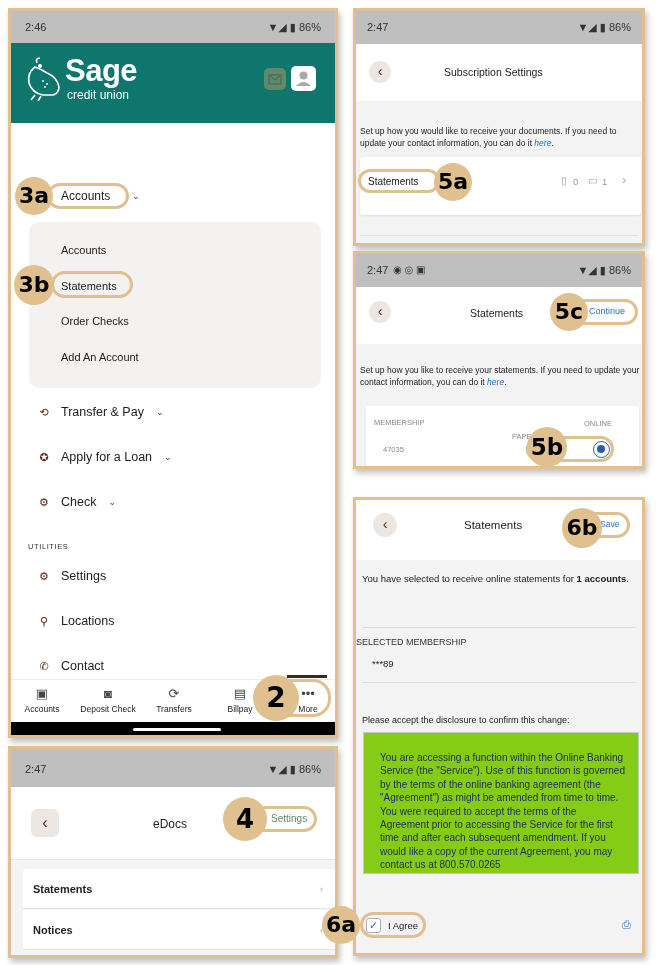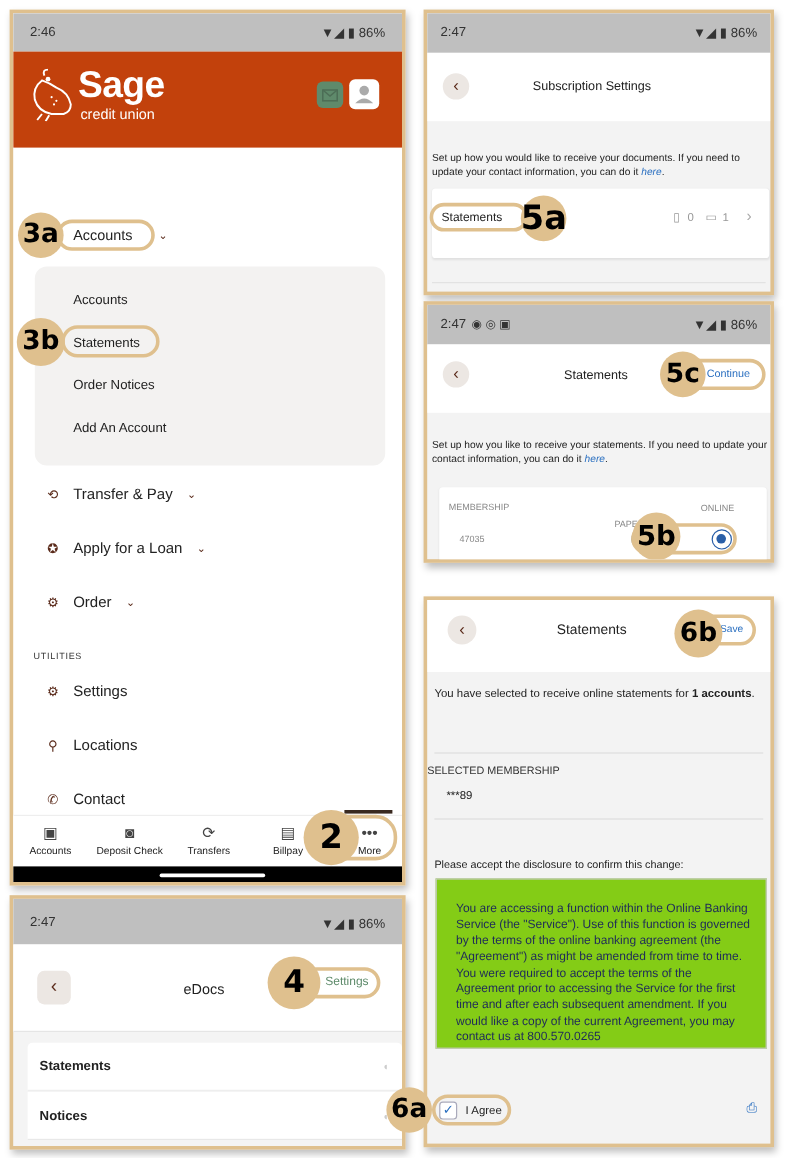--- a/index.html
+++ b/index.html
@@ -6,21 +6,21 @@
   html, body { width: 656px; height: 965px; background: #ffffff; overflow: hidden; }
   body { position: relative; font-family: "Liberation Sans", sans-serif; color: #222; }
 
   .panel { position: absolute; background: #fff; border: 3px solid #dfc08e; overflow: hidden; box-shadow: 2px 4px 6px rgba(0,0,0,0.25); }
   .statusbar { position: absolute; left: 0; right: 0; top: 0; height: 32px; background: #bfbfbf; font-size: 11px; color: #333; }
   .statusbar .time { position: absolute; left: 14px; top: 10px; }
   .statusbar .right { position: absolute; right: 14px; top: 10px; }
 
   
   #pA { left: 8px; top: 8px; width: 330px; height: 730px; }
-  #pA .header { position: absolute; top: 32px; left: 0; right: 0; height: 80px; background: #c2410c; }
+  #pA .header { position: absolute; top: 32px; left: 0; right: 0; height: 80px; background: #0f766e; }
   .logo-bird { position: absolute; left: 12px; top: 14px; width: 40px; height: 44px; }
   .logo-sage { position: absolute; left: 54px; top: 10px; color: #fff; font-size: 31px; font-weight: bold; letter-spacing: -0.5px; }
   .logo-cu { position: absolute; left: 56px; top: 45px; color: #fff; font-size: 12px; }
   .hdr-mail { position: absolute; left: 253px; top: 25px; width: 22px; height: 22px; background: #5f8a6b; border-radius: 5px; }
   .hdr-user { position: absolute; left: 280px; top: 23px; width: 25px; height: 25px; background: #fff; border-radius: 5px; }
   .user-row { position: absolute; top: 112px; left: 0; right: 0; height: 62px; }
   .user-avatar { position: absolute; left: 30px; top: 16px; width: 22px; height: 22px; }
   .user-name { position: absolute; left: 61px; top: 13px; font-size: 12px; color: #333; }
   .user-last { position: absolute; left: 62px; top: 31px; font-size: 9.5px; color: #555; }
   .logout { position: absolute; left: 245px; top: 14px; width: 60px; height: 25px; background: #dfe8ea; border-radius: 13px; font-size: 10px; color: #333; text-align: center; line-height: 25px; }
@@ -105,39 +105,39 @@
 
 
   <div class="acc-head">Accounts</div>
   <div class="acc-chev">⌄</div>
   <div class="ring" style="left:36px;top:172px;width:82px;height:26px;"></div>
   <div class="badge" style="left:4px;top:166px;width:38px;height:38px;font-size:22px;line-height:38px;">3a</div>
 
   <div class="submenu">
     <div class="si" style="top:22px;">Accounts</div>
     <div class="si" style="top:58px;">Statements</div>
-    <div class="si" style="top:93px;">Order Notices</div>
+    <div class="si" style="top:93px;">Order Checks</div>
     <div class="si" style="top:129px;">Add An Account</div>
   </div>
   <div class="ring" style="left:40px;top:260px;width:82px;height:27px;"></div>
   <div class="badge" style="left:3px;top:254px;width:40px;height:40px;font-size:22px;line-height:40px;">3b</div>
 
   <div class="navitem" style="top:394px;">
     <span class="ic">⟲</span>
     <span>Transfer &amp; Pay</span>
     <span class="chev">⌄</span>
   </div>
   <div class="navitem" style="top:439px;">
     <span class="ic">✪</span>
     <span>Apply for a Loan</span>
     <span class="chev">⌄</span>
   </div>
   <div class="navitem" style="top:484px;">
     <span class="ic">⚙</span>
-    <span>Order</span>
+    <span>Check</span>
     <span class="chev">⌄</span>
   </div>
 
   <div class="utilities">UTILITIES</div>
   <div class="navitem" style="top:558px;">
     <span class="ic">⚙</span>
     <span>Settings</span>
   </div>
   <div class="navitem" style="top:603px;">
     <span class="ic">⚲</span>
@@ -215,21 +215,21 @@
   <div class="card" style="left:4px;top:146px;width:281px;height:58px;">
     <span style="position:absolute;left:8px;top:19px;font-size:10px;">Statements</span>
     <span style="position:absolute;left:201px;top:18px;font-size:10px;color:#999;">▯</span>
     <span style="position:absolute;left:213px;top:19px;font-size:9.5px;color:#999;">0</span>
     <span style="position:absolute;left:228px;top:18px;font-size:10px;color:#999;">▭</span>
     <span style="position:absolute;left:242px;top:19px;font-size:9.5px;color:#999;">1</span>
     <span style="position:absolute;left:262px;top:15px;font-size:13px;color:#aaa;">›</span>
   </div>
   <div style="position:absolute;left:4px;right:4px;top:224px;height:1px;background:#e2e2e2;"></div>
   <div class="ring" style="left:2px;top:158px;width:82px;height:24px;"></div>
-  <div class="badge" style="left:78px;top:152px;width:38px;height:38px;font-size:28px;line-height:38px;">5a</div>
+  <div class="badge" style="left:78px;top:152px;width:38px;height:38px;font-size:22px;line-height:38px;">5a</div>
 </div>
 
 <div id="pD" class="panel">
   <div class="statusbar" style="height:33px;">
     <span class="time" style="left:11px;">2:47</span>
     <span style="position:absolute;left:37px;top:10px;font-size:10px;">◉ ◎ ▣</span>
     <span class="right" style="right:11px;">▼◢ ▮ 86%</span>
   </div>
   <div class="topbar" style="top:33px;height:57px;border:none;">
     <div class="back-btn back-round" style="left:13px;top:14px;width:22px;height:22px;line-height:21px;font-size:14px;">‹</div>

